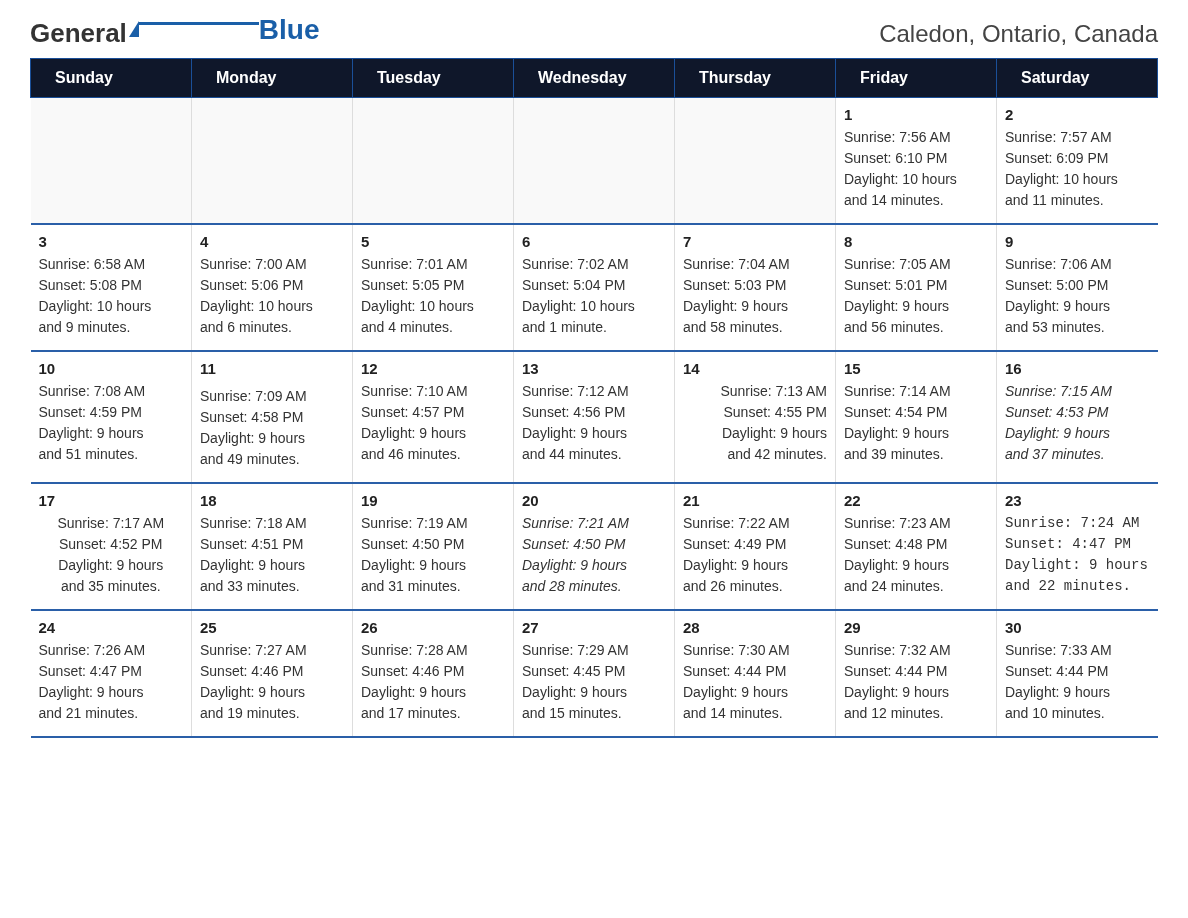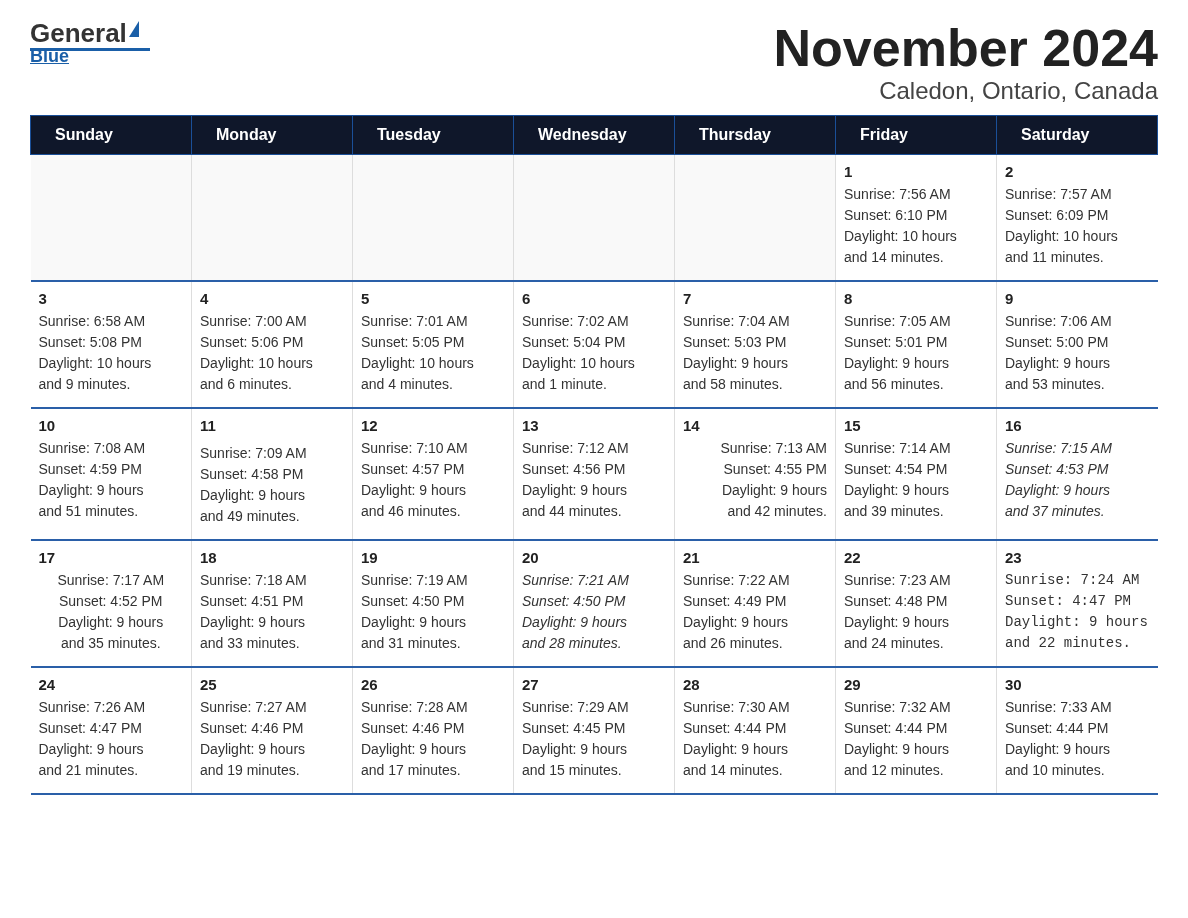--- a/index.html
+++ b/index.html
@@ -10,35 +10,34 @@
       color: #333;
     }
     .header-row {
       display: flex;
       justify-content: space-between;
       align-items: flex-start;
       margin-bottom: 10px;
     }
     .logo {
       display: flex;
-      flex-direction: column;
+      flex-direction: row;
       align-items: flex-start;
     }
     .logo-text-general {
       font-size: 26px;
       font-weight: bold;
       color: #333;
       line-height: 1;
     }
     .logo-text-blue {
-      font-size: 18px;
+      font-size: 28px;
       font-weight: bold;
       color: #1a5fa8;
       line-height: 1;
-      text-decoration: underline;
     }
     .logo-triangle {
       display: inline-block;
       width: 0;
       height: 0;
       border-left: 10px solid transparent;
       border-right: 0px solid transparent;
       border-bottom: 16px solid #1a5fa8;
       margin-left: 2px;
       vertical-align: middle;
@@ -117,21 +116,20 @@
     <div style="display:flex;align-items:center;">
       <span class="logo-text-general">General</span>
       <span class="logo-triangle"></span>
     </div>
     <div style="display:flex;align-items:center;margin-left:0;">
       <div class="logo-line"></div>
     </div>
     <span class="logo-text-blue" style="margin-top:-4px;margin-left:0;">Blue</span>
   </div>
   <div class="title-block">
-    <h1>November 2024</h1>
     <h2>Caledon, Ontario, Canada</h2>
   </div>
 </div>
 
 <table>
   <thead>
     <tr>
     <th>Sunday</th>
         <th>Monday</th>
         <th>Tuesday</th>

